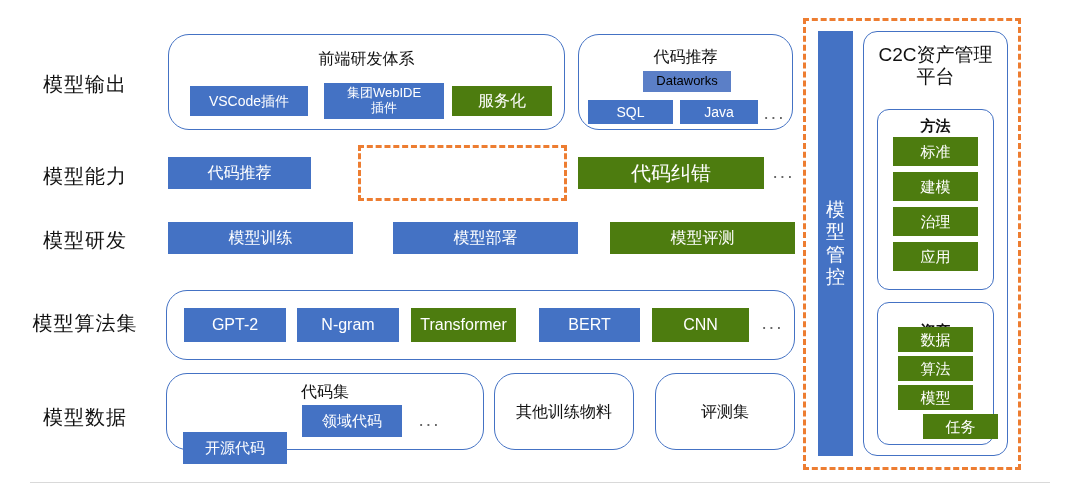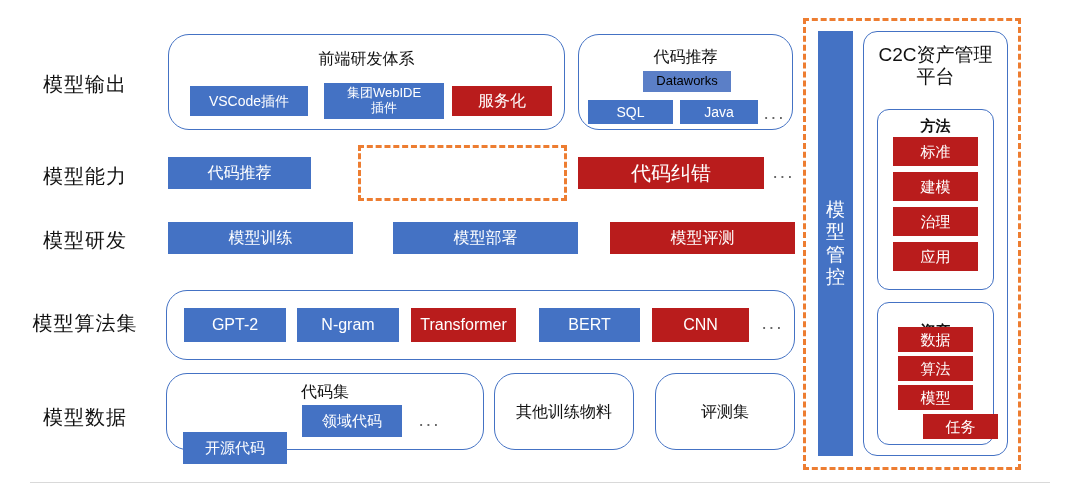--- a/index.html
+++ b/index.html
@@ -48,21 +48,21 @@
     text-align:center;
     font-size:14px;
     line-height:1.15;
     color:#ffffff;
     background:#4472C4;
     border-radius:0;
     white-space:pre-line;
   }
   .chip.blue{background:#4472C4;color:#ffffff;}
   .chip.blue-light{background:#5B7FC7;color:#000000;}
-  .chip.gray{background:#b91c1c;color:#ffffff;}
+  .chip.gray{background:#4d7c0f;color:#ffffff;}
   .chip.gray-light{background:#D0D0D0;color:#ffffff;}
 
   .ellipsis{
     position:absolute;
     font-size:19px;
     color:#666666;
     letter-spacing:1px;
     line-height:1;
   }
 

